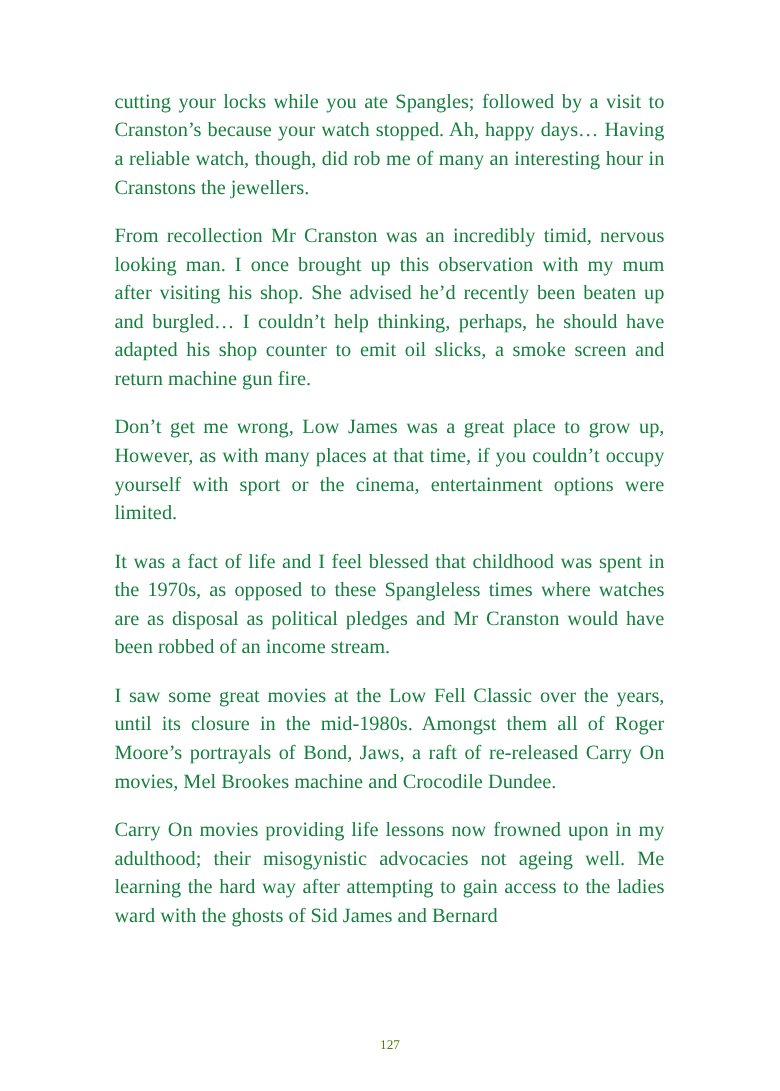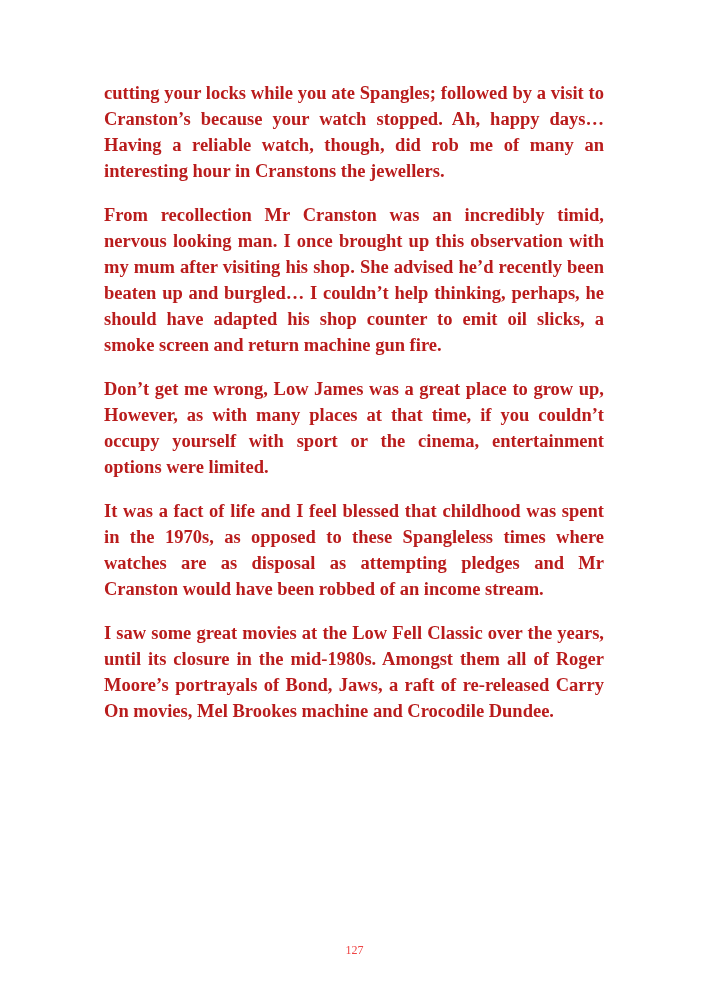--- a/index.html
+++ b/index.html
@@ -14,43 +14,43 @@
       overflow: hidden;
     }
     .page {
       position: absolute;
       left: 104px;
       top: 80px;
       width: 500px;
       font-family: "Liberation Serif", "DejaVu Serif", serif;
       font-size: 18.5px;
       line-height: 26px;
-      color: #b91c1c;
-      font-weight: bold;
+      color: #15803d;
     }
     .para {
       margin: 0 0 18px 0;
       text-align: justify;
       text-align-last: left;
     }
     .page-number {
       position: absolute;
       top: 943px;
       left: 0;
       width: 709px;
       text-align: center;
       font-family: "Liberation Serif", "DejaVu Serif", serif;
       font-size: 12px;
-      color: #ef4444;
+      color: #4d7c0f;
     }
   </style>
 </head>
 <body>
 
 <div class="page">
   <p class="para">cutting your locks while you ate Spangles; followed by a visit to Cranston’s because your watch stopped. Ah, happy days… Having a reliable watch, though, did rob me of many an interesting hour in Cranstons the jewellers.</p>
   <p class="para">From recollection Mr Cranston was an incredibly timid, nervous looking man. I once brought up this observation with my mum after visiting his shop. She advised he’d recently been beaten up and burgled… I couldn’t help thinking, perhaps, he should have adapted his shop counter to emit oil slicks, a smoke screen and return machine gun fire.</p>
   <p class="para">Don’t get me wrong, Low James was a great place to grow up, However, as with many places at that time, if you couldn’t occupy yourself with sport or the cinema, entertainment options were limited.</p>
-  <p class="para">It was a fact of life and I feel blessed that childhood was spent in the 1970s, as opposed to these Spangleless times where watches are as disposal as attempting pledges and Mr Cranston would have been robbed of an income stream.</p>
+  <p class="para">It was a fact of life and I feel blessed that childhood was spent in the 1970s, as opposed to these Spangleless times where watches are as disposal as political pledges and Mr Cranston would have been robbed of an income stream.</p>
   <p class="para">I saw some great movies at the Low Fell Classic over the years, until its closure in the mid-1980s. Amongst them all of Roger Moore’s portrayals of Bond, Jaws, a raft of re-released Carry On movies, Mel Brookes machine and Crocodile Dundee.</p>
+  <p class="para last">Carry On movies providing life lessons now frowned upon in my adulthood; their misogynistic advocacies not ageing well. Me learning the hard way after attempting to gain access to the ladies ward with the ghosts of Sid James and Bernard</p>
 </div>
 
 <div class="page-number">127</div>
 
 </body></html>

